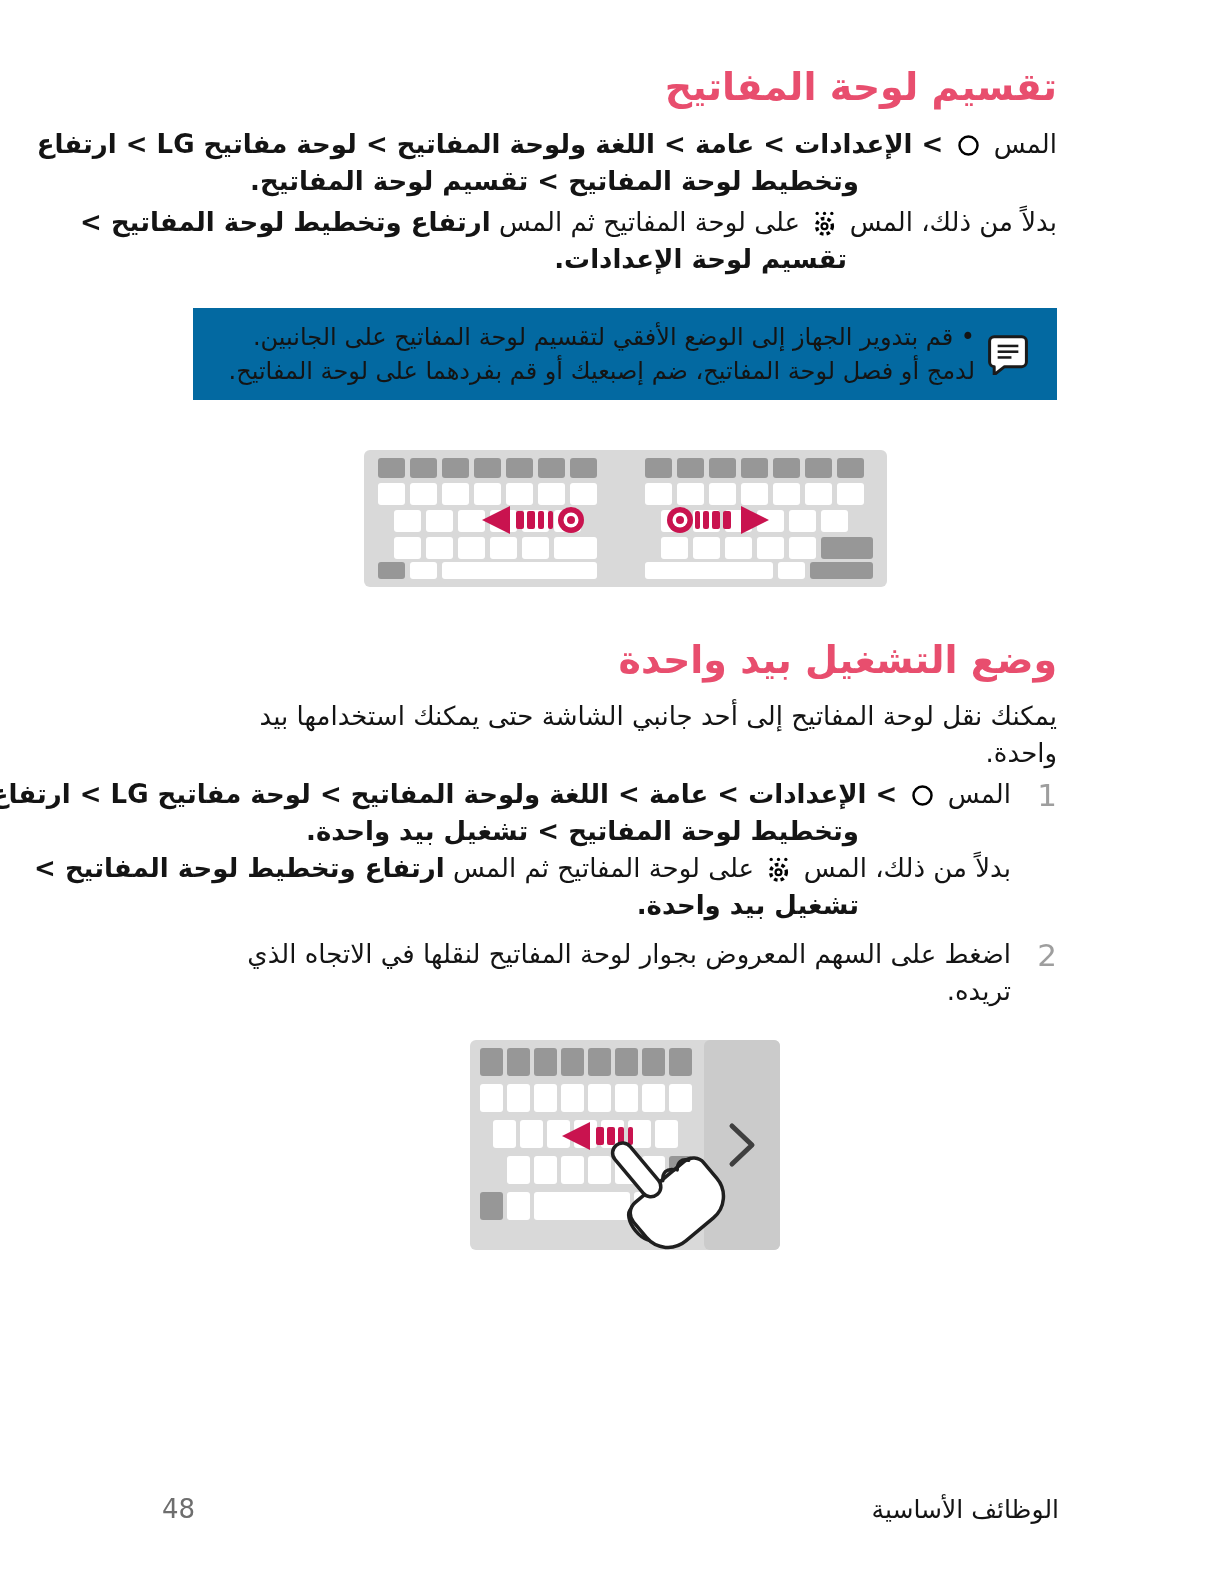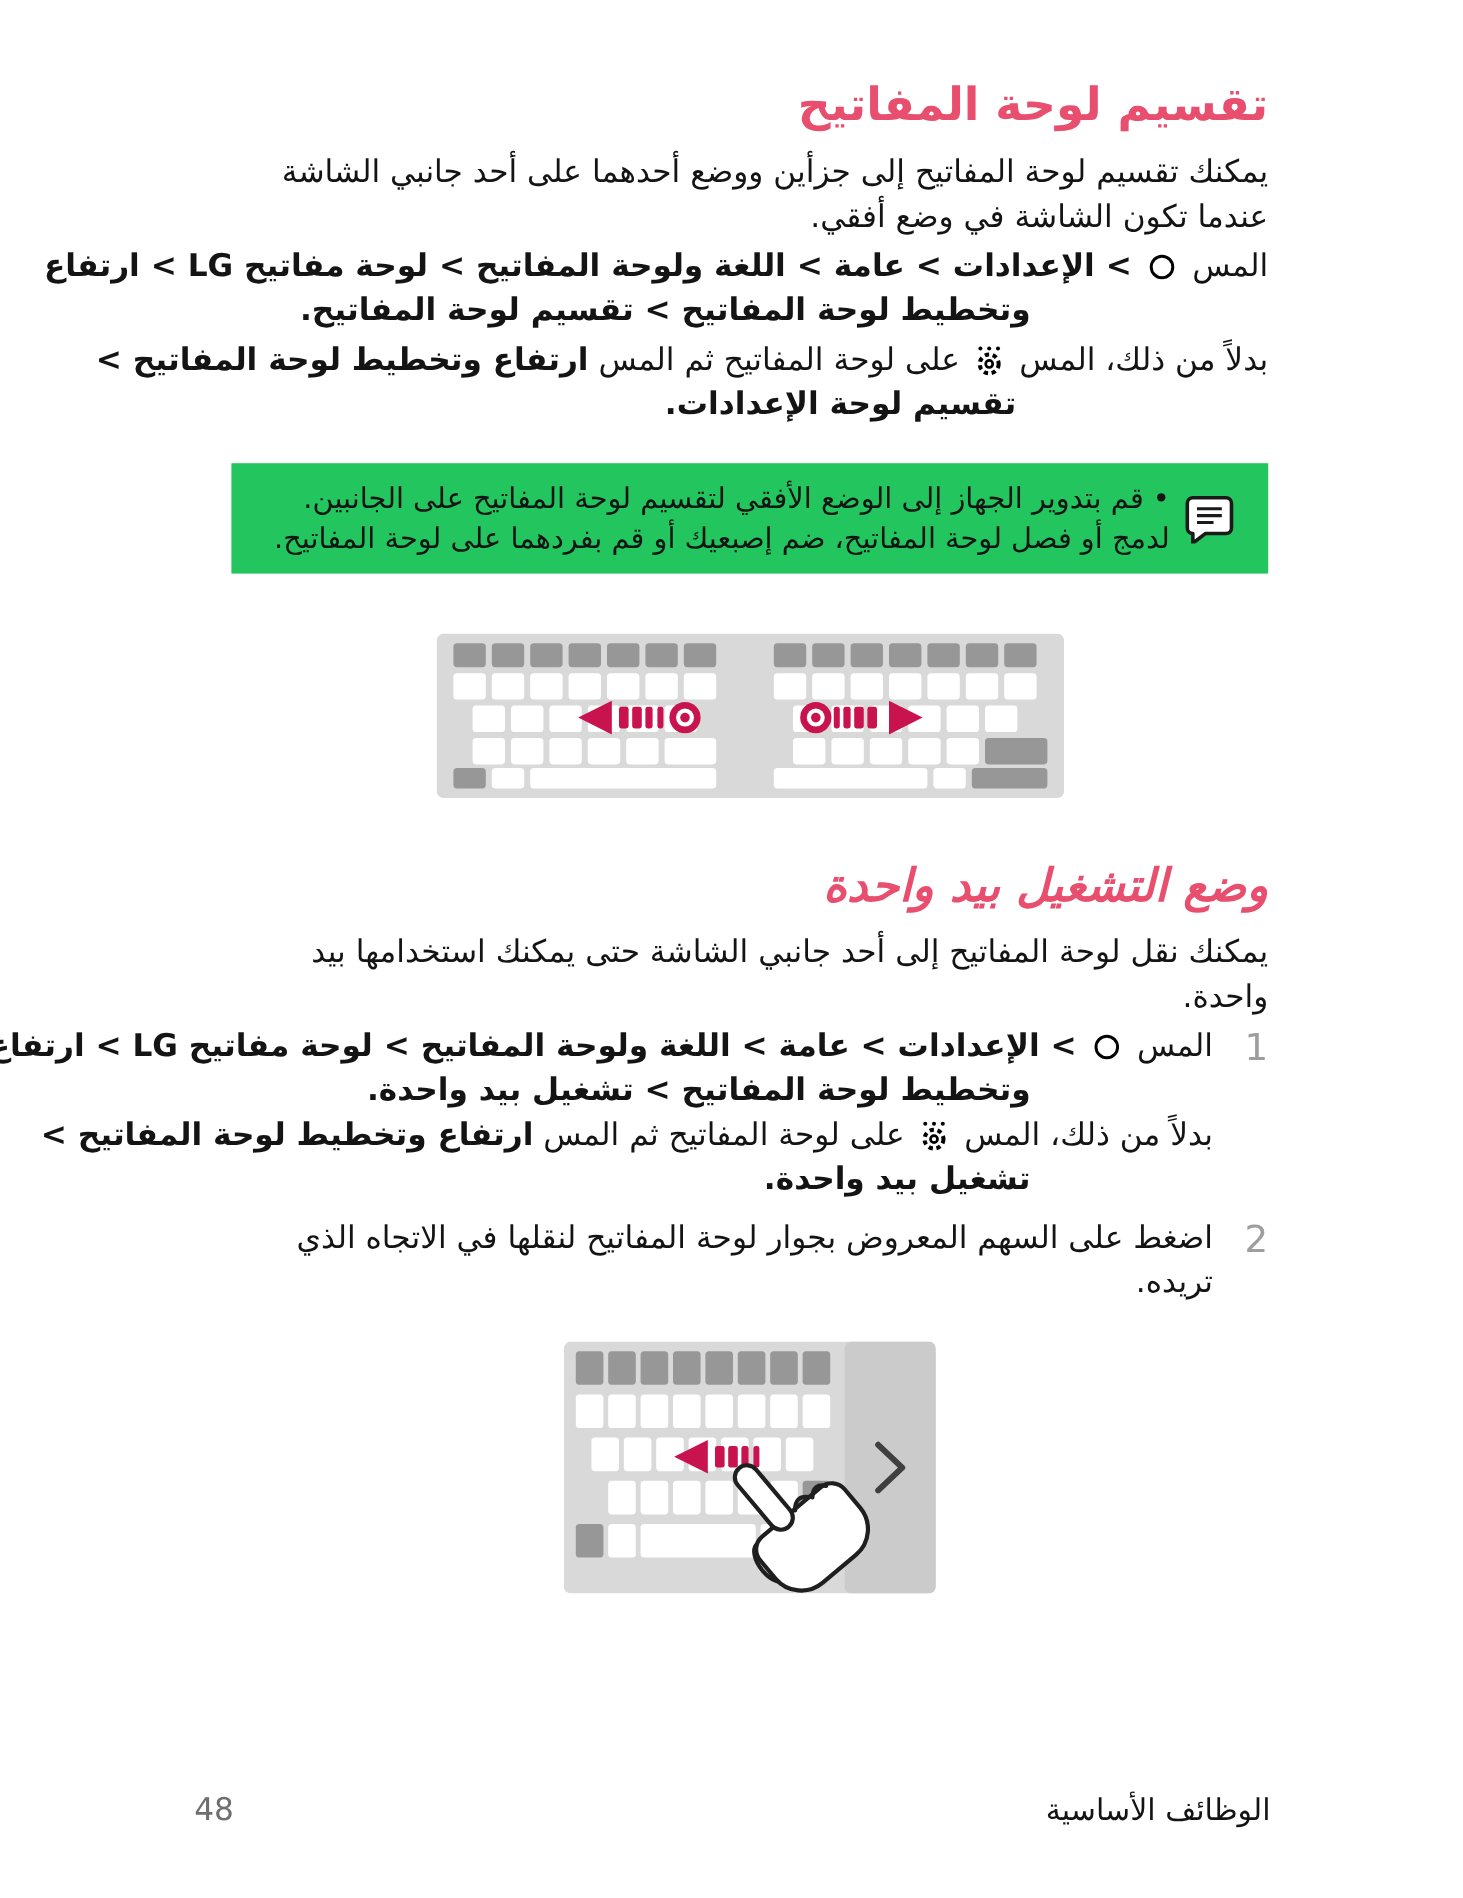--- a/index.html
+++ b/index.html
@@ -1,49 +1,48 @@
 <!DOCTYPE html>
 <html lang="ar" dir="rtl" style="--accent: #e84e6e; --arrow: #c9134f;"><head>
 <meta charset="utf-8">
 <style>
   *{margin:0;padding:0;box-sizing:border-box;}
   html,body{background:#ffffff;}
   body{width:1219px;font-family:"DejaVu Sans", sans-serif;}
   .page{position:relative;width:1219px;height:1582px;background:#ffffff;direction:rtl;overflow:hidden;padding-left:31px;}
   .content{padding:0 162px;}
   .h1{color:var(--accent,#e84e6e);font-size:38px;font-weight:bold;text-align:right;margin-top:64px;margin-bottom:14px;line-height:1.25;}
-  .h2{margin-top:50px;font-style:italic;}
+  .h2{margin-top:50px;}
   .body-text{font-size:26px;line-height:37px;color:#141414;text-align:right;}
   .para{margin-bottom:4px;}
   .tline{white-space:nowrap;}
   .b{font-weight:bold;}
   .inline-icon{display:inline-block;width:27px;height:27px;vertical-align:-6px;margin:0 3px;}
   .inline-icon svg{width:100%;height:100%;display:block;}
-  .note{margin-top:30px;background:#22c55e;display:flex;align-items:center;padding:12px 16px;min-height:88px;}
+  .note{margin-top:30px;background:#0369a1;display:flex;align-items:center;padding:12px 16px;min-height:88px;}
   .note-iconwrap{flex:0 0 66px;display:flex;align-items:center;justify-content:center;}
   .note-text{flex:1;font-size:24px;line-height:34px;color:#141414;text-align:right;padding-left:4px;}
   .figure{display:flex;justify-content:center;}
   .fig1{margin-top:50px;}
   .fig2{margin-top:30px;}
   .step{display:flex;margin-bottom:12px;}
   .step-num{flex:0 0 46px;font-size:31px;line-height:38px;color:#9e9e9e;text-align:right;padding-left:10px;}
   .step-body{flex:1;}
   .footer{position:absolute;bottom:58px;left:162px;right:160px;display:flex;justify-content:space-between;align-items:baseline;direction:ltr;}
   .footer-num{font-size:26px;color:#6e6e6e;}
   .footer-title{font-size:25px;color:#141414;margin-left:26px;}
 </style>
 </head>
 <body>
 
 <div class="page" dir="rtl">
   <div class="content">
 
     <h1 class="h1">تقسيم لوحة المفاتيح</h1>
 
-    <p class="body-text para">يمكنك تقسيم لوحة المفاتيح إلى جزأين ووضع أحدهما على أحد جانبي الشاشة عندما تكون الشاشة في وضع أفقي.</p>
 
     <div class="body-text para">
         <div class="tline"><span>المس </span><span class="inline-icon"><svg viewBox="0 0 24 24">
               <circle cx="12" cy="12" r="8" fill="none" stroke="#000" stroke-width="2.2"></circle>
             </svg></span><span class="b"> &gt; الإعدادات &gt; عامة &gt; اللغة ولوحة المفاتيح &gt; لوحة مفاتيح LG &gt; ارتفاع</span></div>
         <div class="tline" style="padding-right: 198px;"><span class="b">وتخطيط لوحة المفاتيح &gt; تقسيم لوحة المفاتيح.</span></div>
       </div>
 
     <div class="body-text para">
         <div class="tline"><span>بدلاً من ذلك، المس </span><span class="inline-icon"><svg viewBox="0 0 24 24">

